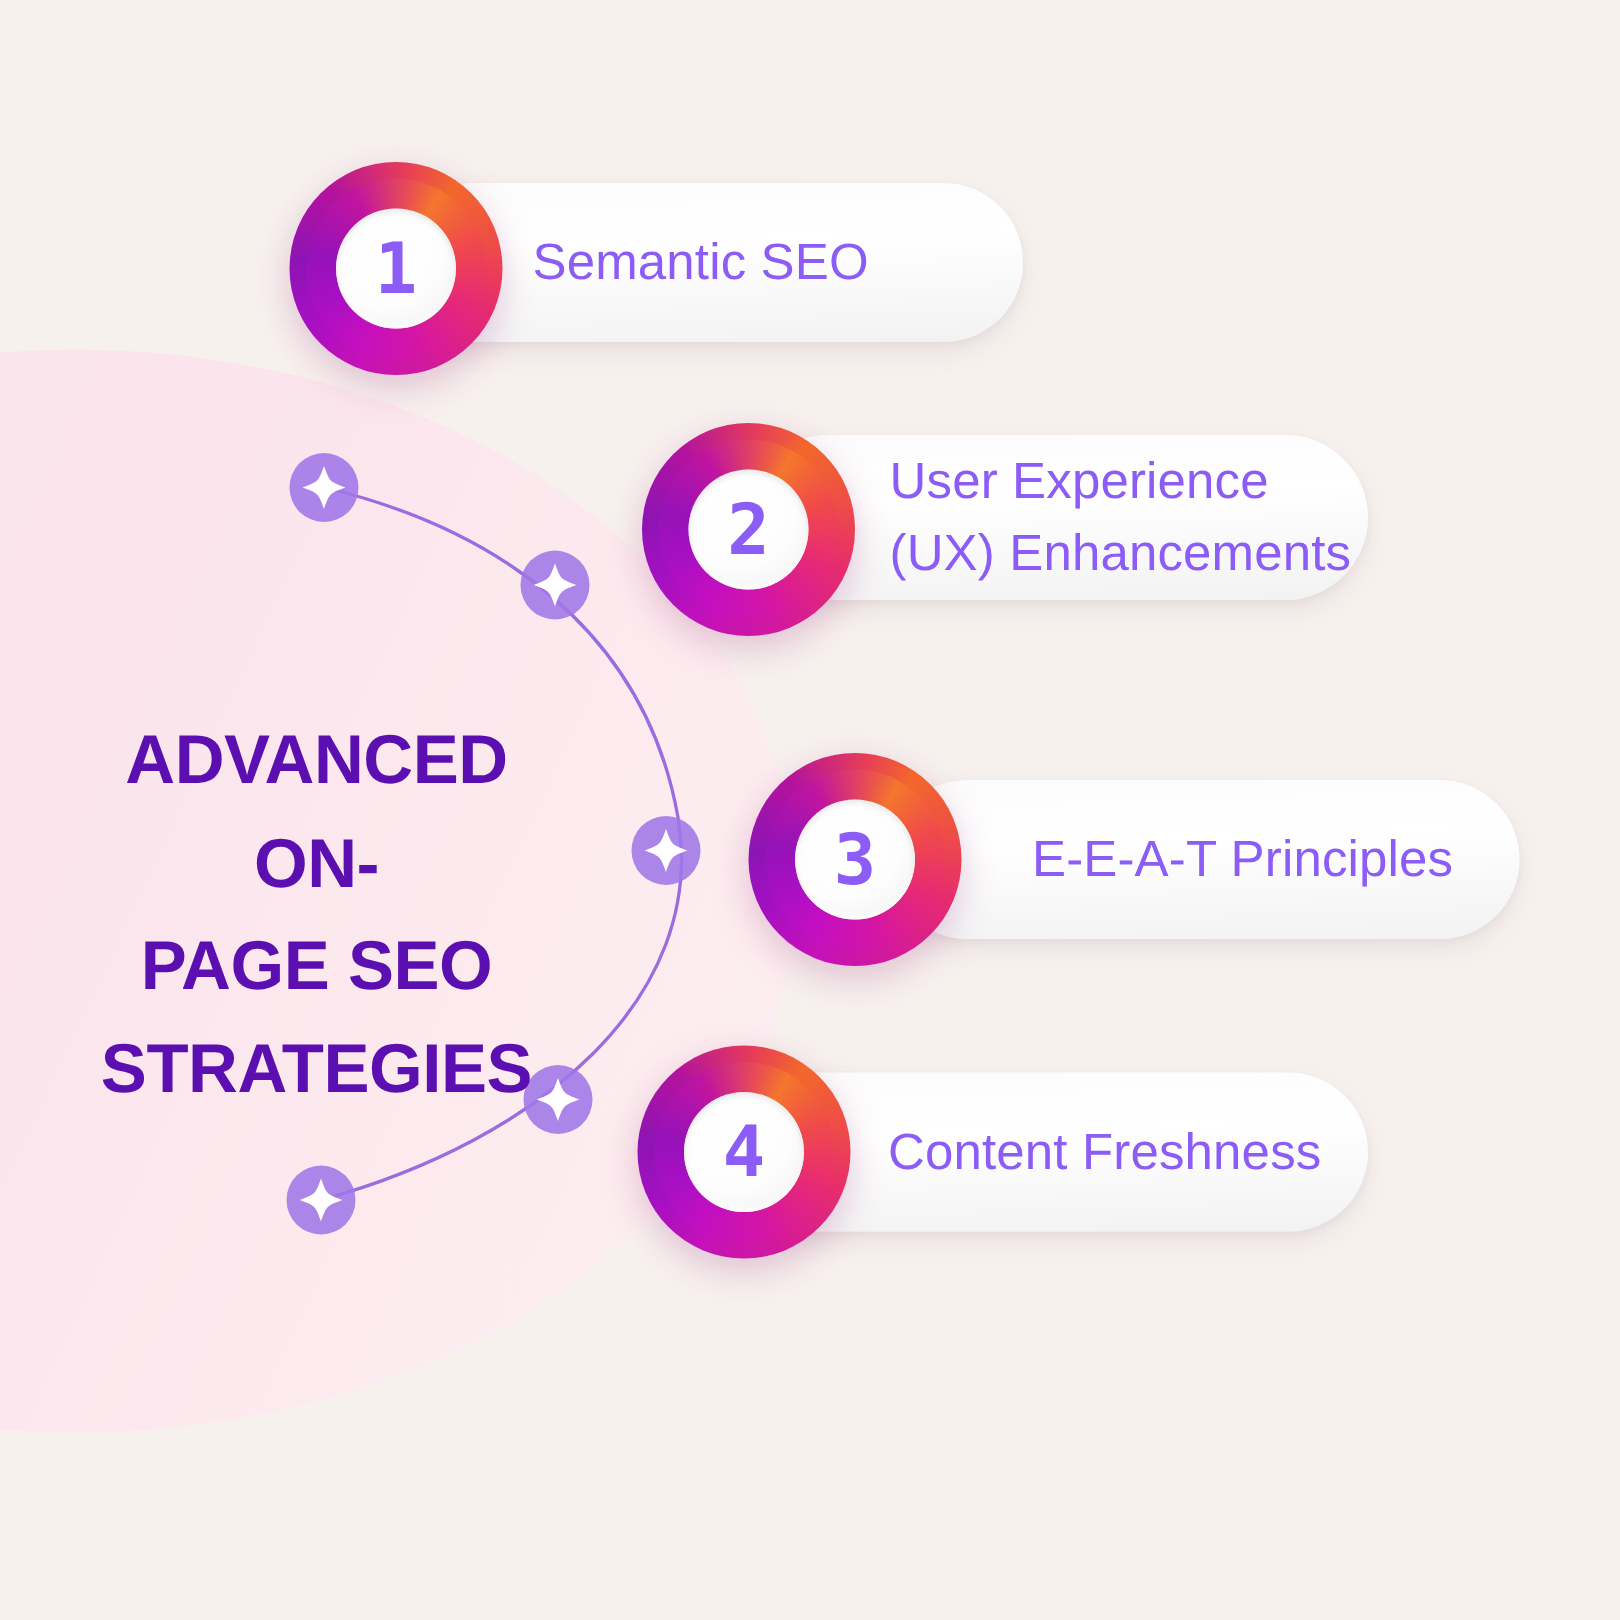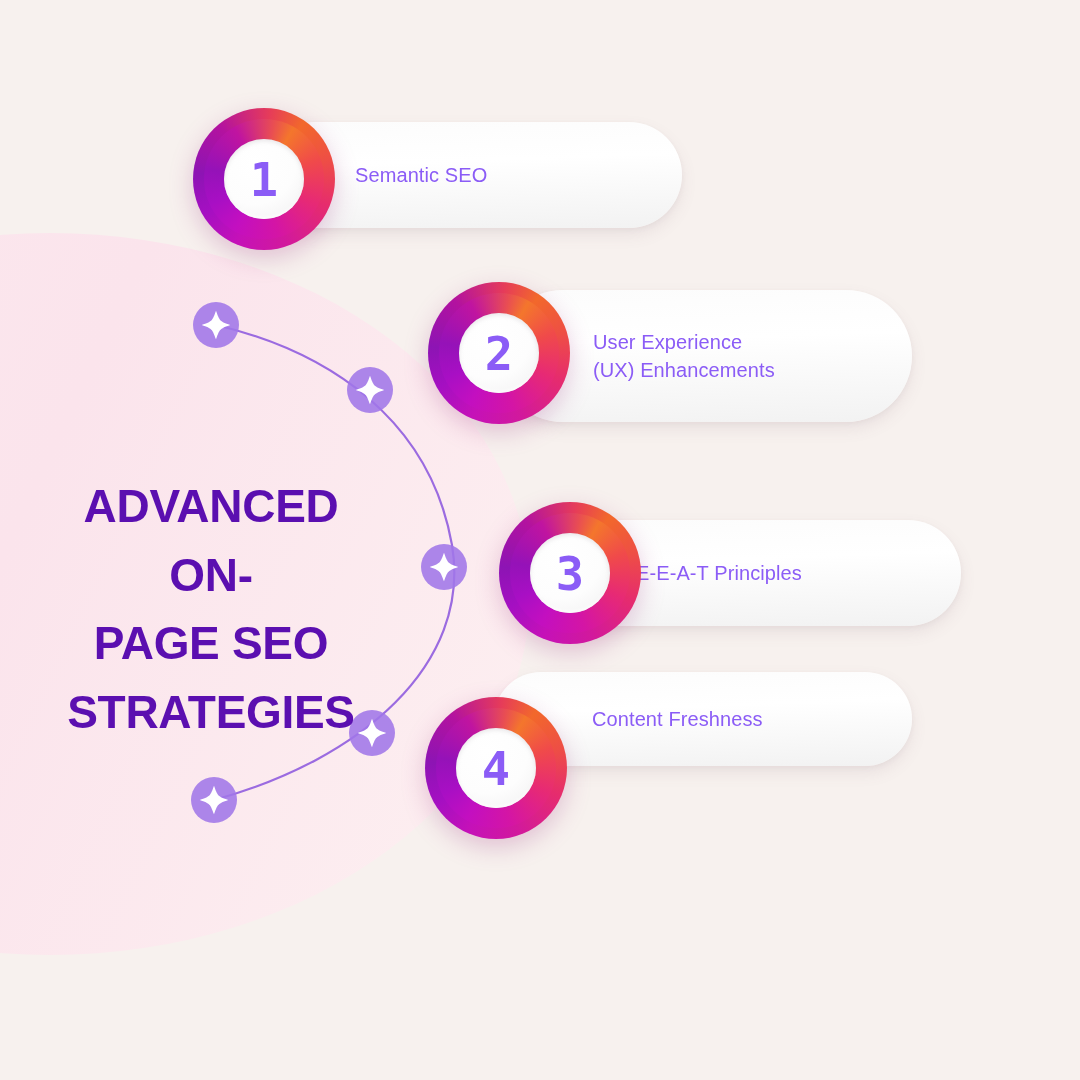--- a/index.html
+++ b/index.html
@@ -56,21 +56,21 @@
     background: linear-gradient(178deg, #FCFCFC 0%, #FFFFFF 38%, #F2F2F2 100%);
     border-radius: 999px;
     box-shadow: 0 7px 16px rgba(120, 90, 110, 0.10),
                 0 2px 5px rgba(120, 90, 110, 0.06);
     display: flex;
     align-items: center;
     box-sizing: border-box;
   }
   .pill-label {
     color: #8B5CF6;
-    font-size: 20px;
+    font-size: 34px;
     line-height: 1.42;
     font-weight: 400;
     letter-spacing: 0.1px;
     white-space: pre-line;
   }
 
   
   .badge {
     position: absolute;
     border-radius: 50%;
@@ -191,42 +191,42 @@
       <div class="pill" style="left: 262px; top: 122px; width: 420px; height: 106px; padding-left: 93px;">
         <div class="pill-label">Semantic SEO</div>
       </div>
       <div class="badge" style="left: 193px; top: 108px; width: 142px; height: 142px;">
         <div class="ring-outer"></div>
         <div class="ring-inner" style="inset: 10.65px;"></div>
         <div class="disc" style="inset: 30.53px;">
           <span class="num">1</span>
         </div>
       </div>
-      <div class="pill" style="left: 497px; top: 290px; width: 415px; height: 132px; padding-left: 96px;">
+      <div class="pill" style="left: 497px; top: 290px; width: 415px; height: 110px; padding-left: 96px;">
         <div class="pill-label">User Experience
 (UX) Enhancements</div>
       </div>
       <div class="badge" style="left: 428px; top: 282px; width: 142px; height: 142px;">
         <div class="ring-outer"></div>
         <div class="ring-inner" style="inset: 10.65px;"></div>
         <div class="disc" style="inset: 30.53px;">
           <span class="num">2</span>
         </div>
       </div>
-      <div class="pill" style="left: 540px; top: 520px; width: 421px; height: 106px; padding-left: 96px;">
+      <div class="pill" style="left: 592px; top: 520px; width: 421px; height: 106px; padding-left: 96px;">
         <div class="pill-label">E-E-A-T Principles</div>
       </div>
       <div class="badge" style="left: 499px; top: 502px; width: 142px; height: 142px;">
         <div class="ring-outer"></div>
         <div class="ring-inner" style="inset: 10.65px;"></div>
         <div class="disc" style="inset: 30.53px;">
           <span class="num">3</span>
         </div>
       </div>
-      <div class="pill" style="left: 494px; top: 672px; width: 418px; height: 94px; padding-left: 98px;">
+      <div class="pill" style="left: 494px; top: 715px; width: 418px; height: 106px; padding-left: 98px;">
         <div class="pill-label">Content Freshness</div>
       </div>
       <div class="badge" style="left: 425px; top: 697px; width: 142px; height: 142px;">
         <div class="ring-outer"></div>
         <div class="ring-inner" style="inset: 10.65px;"></div>
         <div class="disc" style="inset: 30.53px;">
           <span class="num">4</span>
         </div>
       </div>
     </div>

